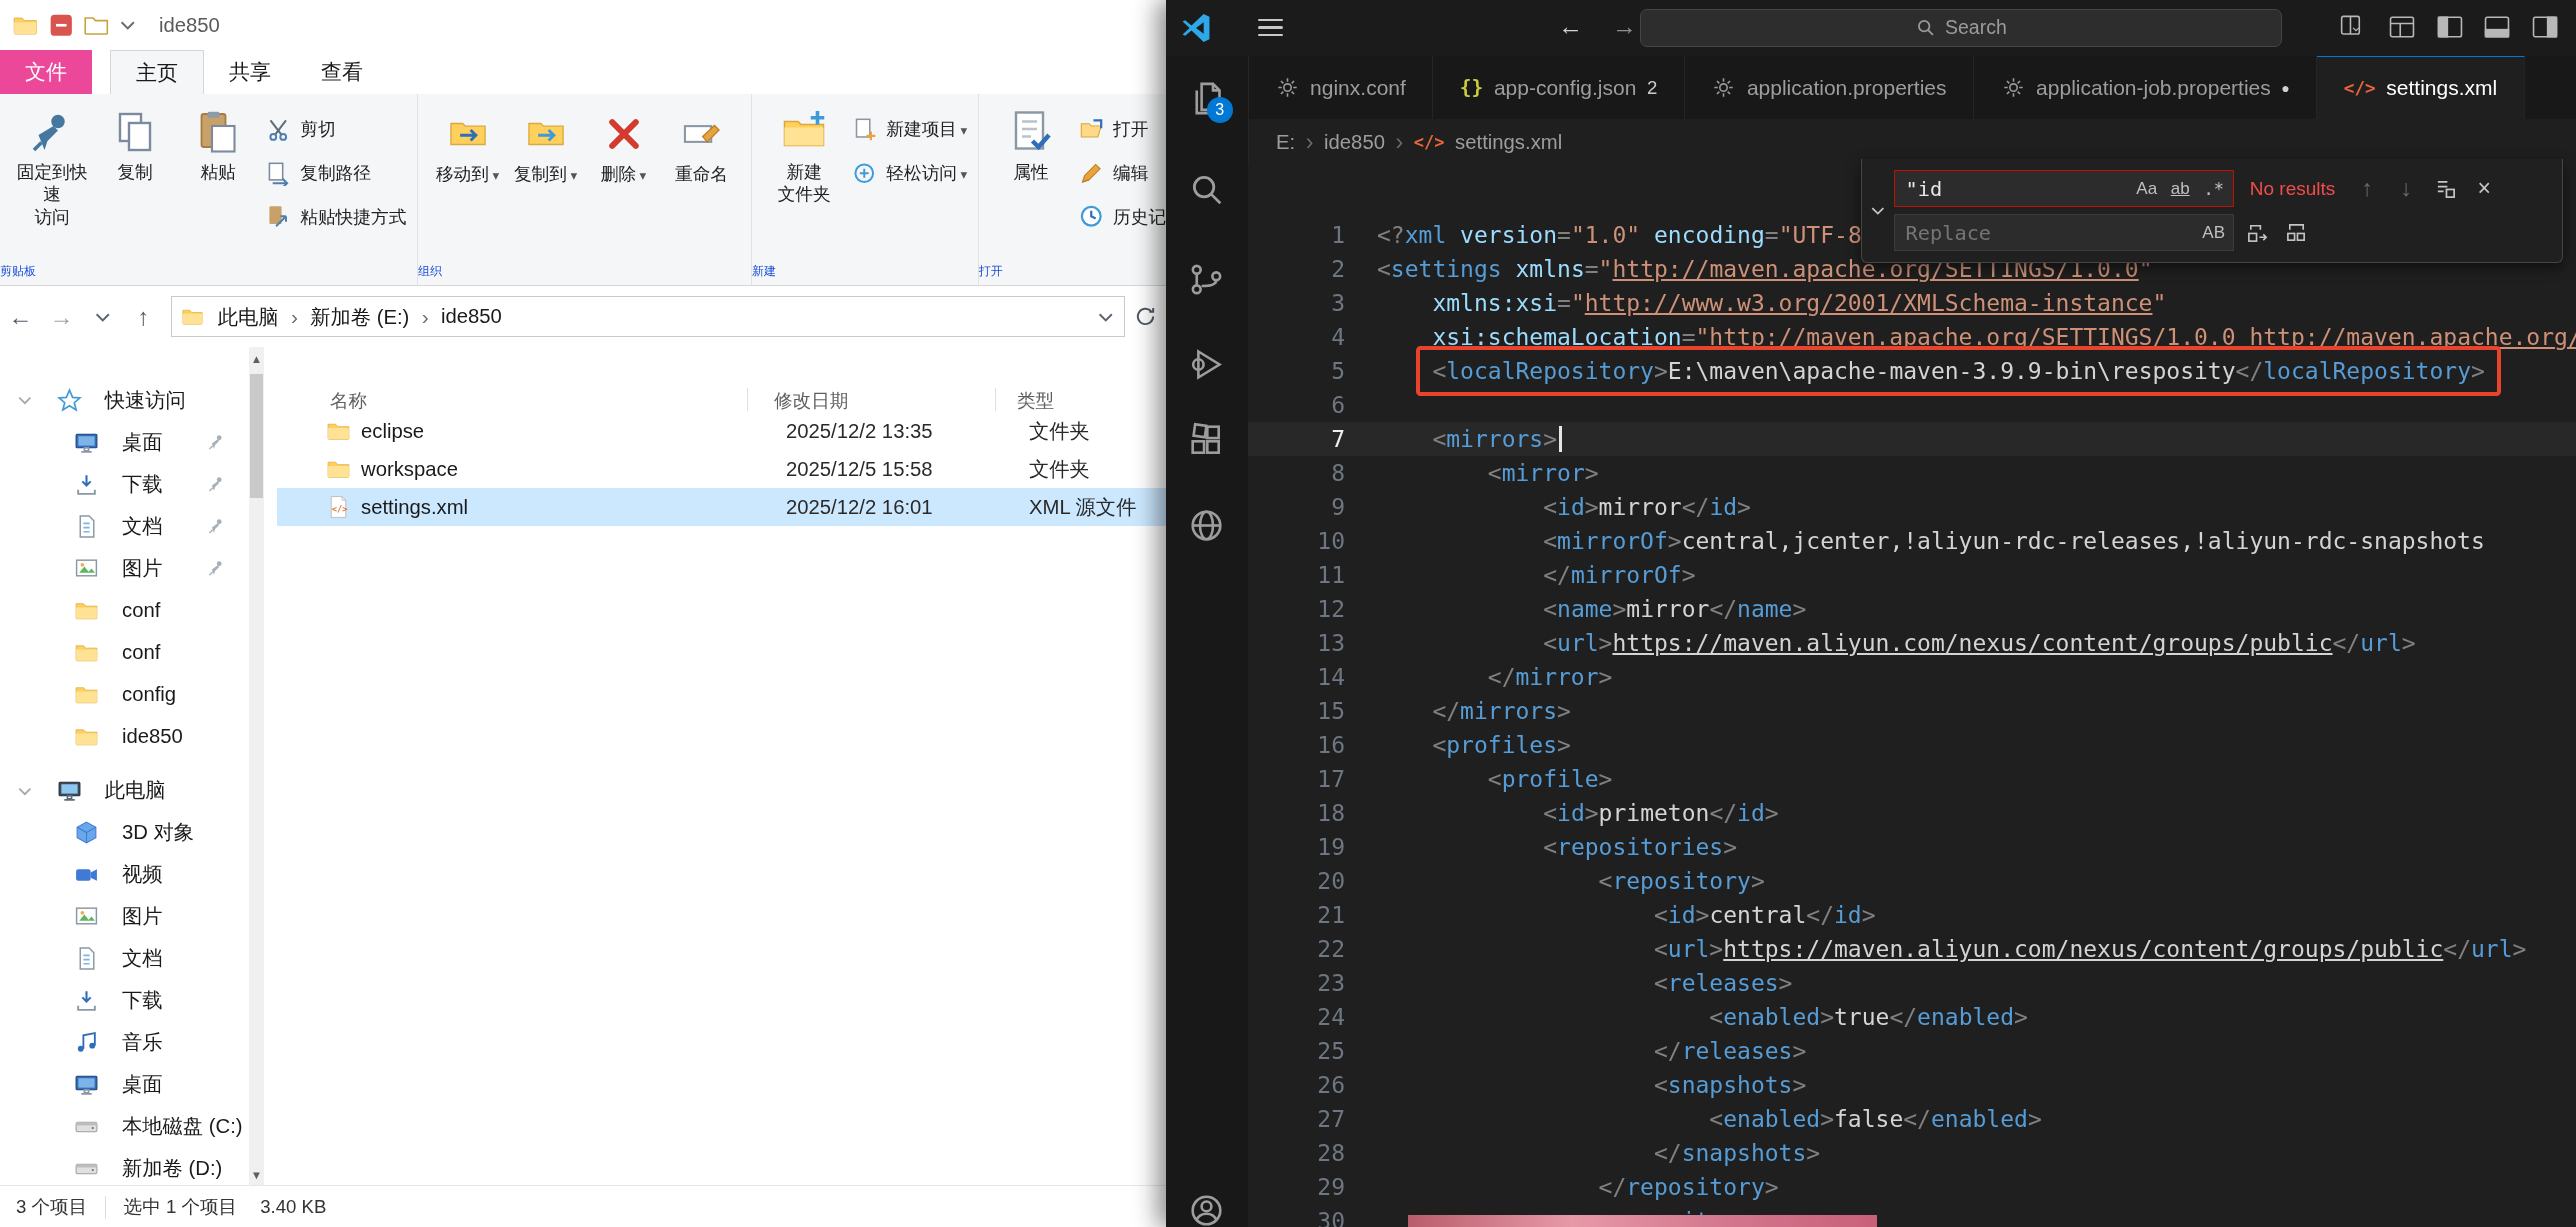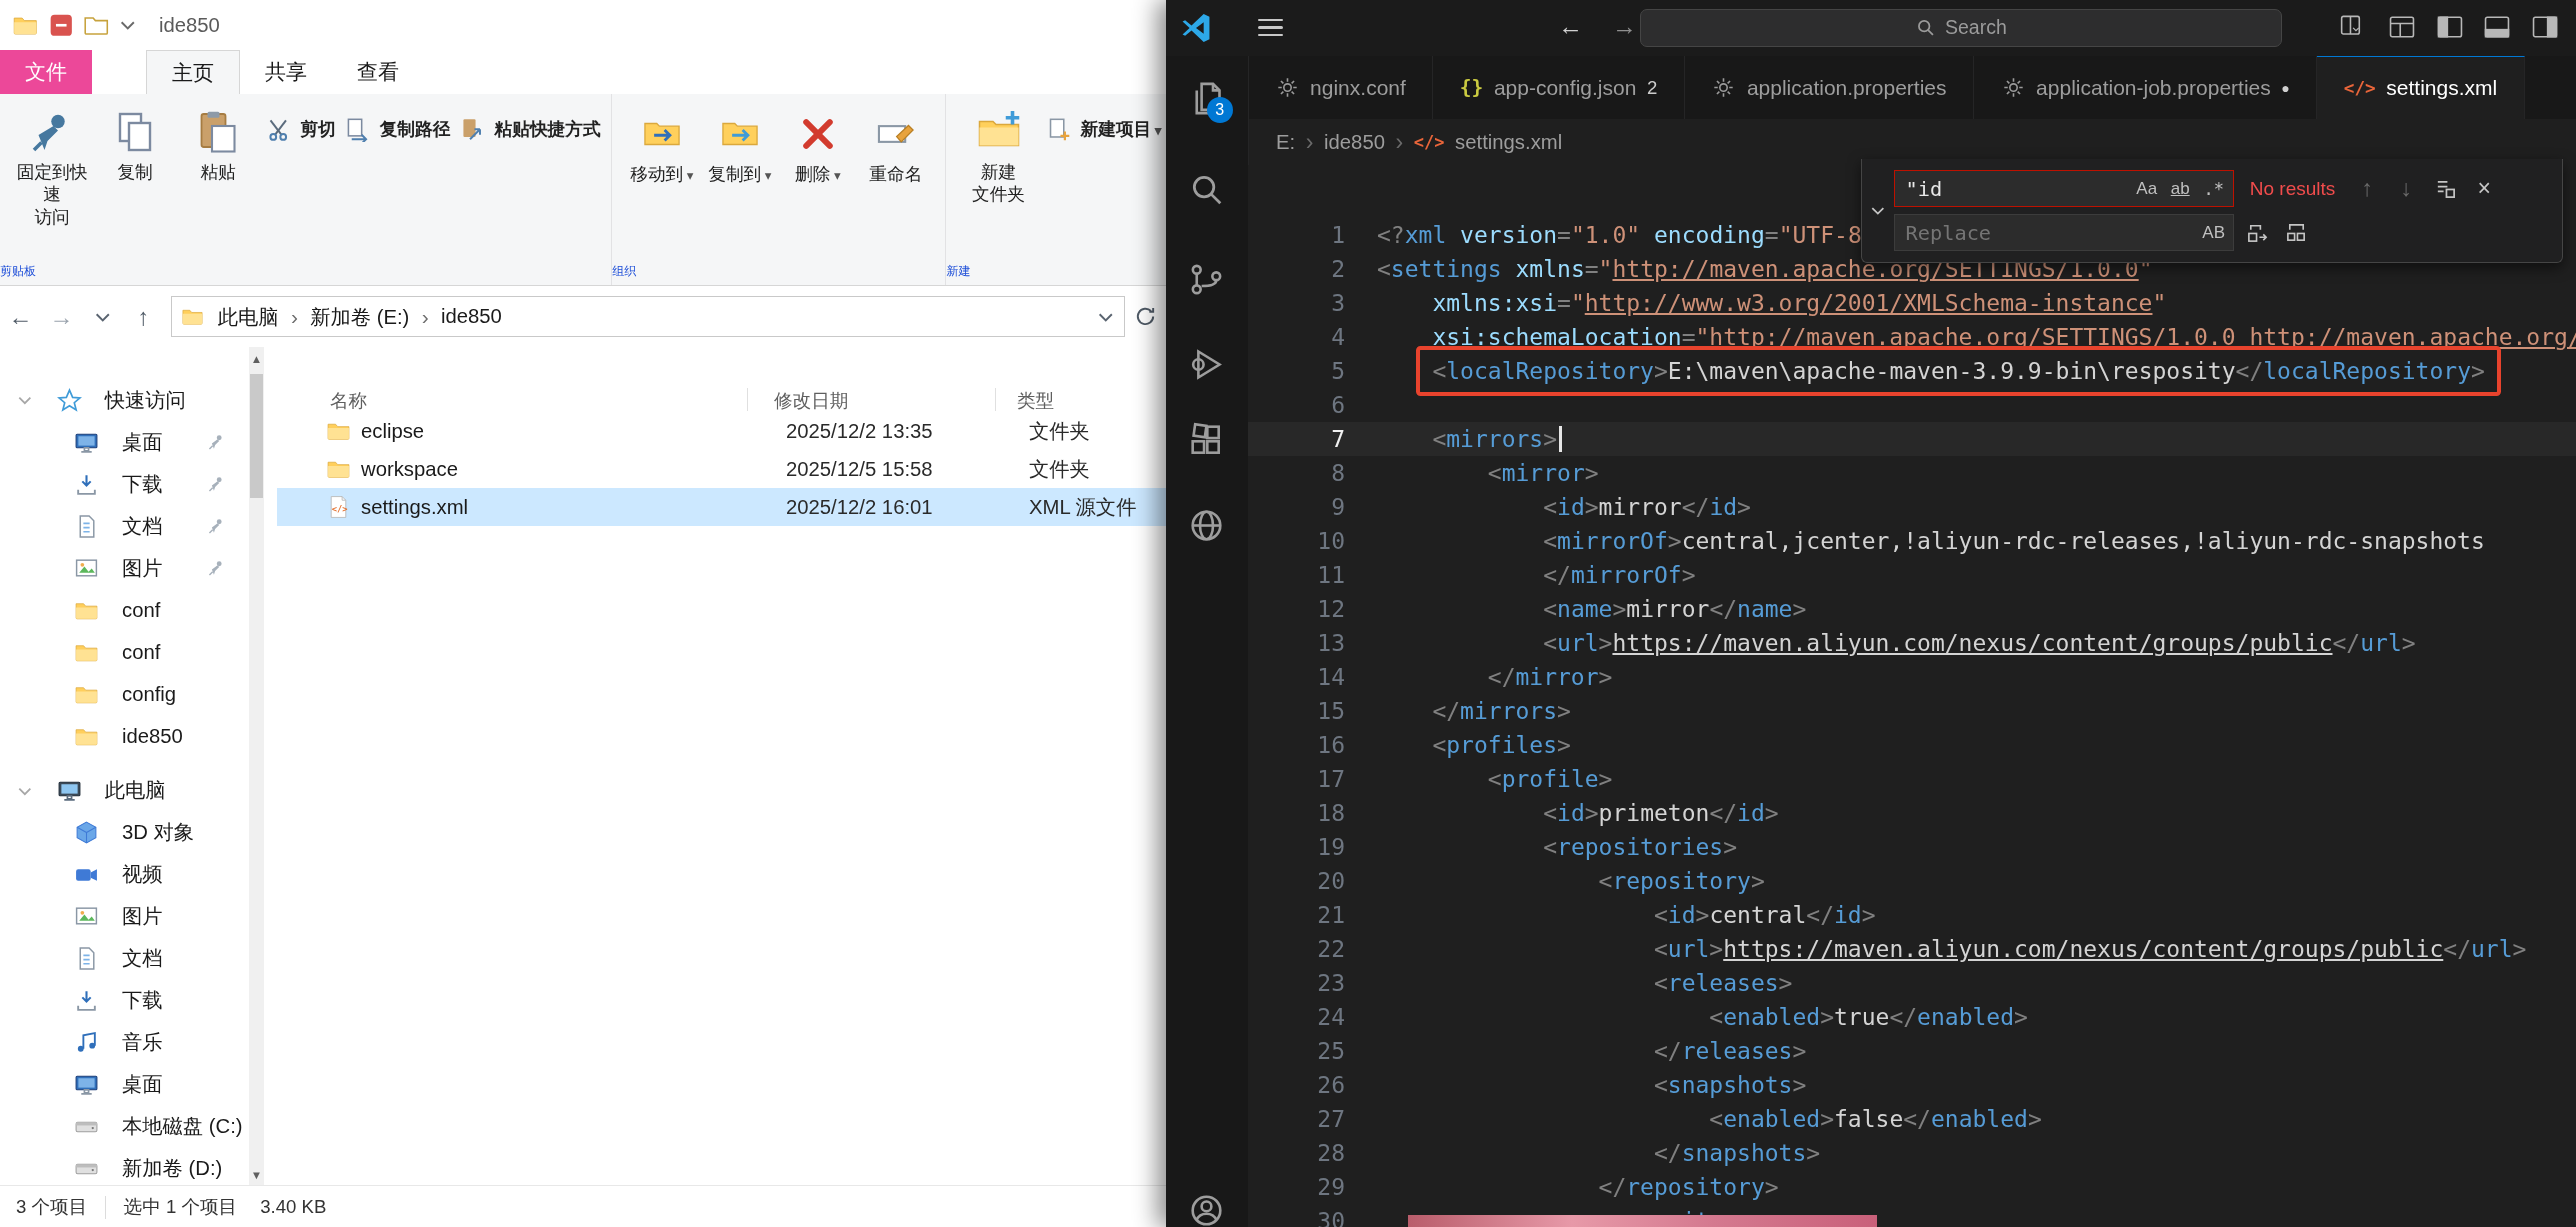--- a/index.html
+++ b/index.html
@@ -8,28 +8,28 @@
 
   
   .explorer{position:absolute;left:0;top:0;width:1166px;height:1228px;background:#fff;overflow:hidden;}
   .ex-titlebar{position:absolute;left:0;top:0;right:0;height:50px;background:#fff;display:flex;align-items:center;gap:8.8px;padding-left:12.4px;}
   .qat-ico{width:26.5px;height:26.5px;display:inline-flex}
   .qat-ico svg{width:100%;height:100%}
   .ex-title{color:#5a5a5a;font-size:20.3px;margin-left:12.4px;}
   .ex-menubar{position:absolute;left:0;top:50px;right:0;height:44px;background:#fff;display:flex;align-items:flex-end;}
   .ex-menutab{font-size:21px;color:#1a1a1a;padding:7px 25px;height:44px;box-sizing:border-box;display:flex;align-items:center;}
   .ex-menutab.file{background:#ec4899;color:#fff;margin-right:18px;}
-  .ex-menutab.active{background:#f5f6f7;border:0.9px solid #d6d6d6;border-bottom:none;margin-left:36px;}
+  .ex-menutab.active{background:#f5f6f7;border:0.9px solid #d6d6d6;border-bottom:none;}
   .ex-ribbon{position:absolute;left:0;top:94px;right:0;height:191px;background:#f5f6f7;border-bottom:0.9px solid #d6d6d6;display:flex;overflow:hidden;}
   .rib-group{position:relative;height:100%;padding:7px 10.6px 32px 10.6px;border-right:0.9px solid #e2e2e4;display:flex;align-items:flex-start;box-sizing:border-box;}
   .rib-label{position:absolute;bottom:5.3px;left:0;right:0;text-align:left;font-size:12px;color:#1d4ed8;}
   .rib-big{width:83px;display:flex;flex-direction:column;align-items:center;gap:5.3px;padding-top:7px;font-size:17.7px;color:#222;text-align:center;line-height:1.25;}
   .rib-big-ico{width:48px;height:48px;display:inline-flex}
   .rib-big-ico svg{width:100%;height:100%}
-  .rib-smallcol{display:flex;flex-direction:row;margin-left:5.3px;padding-top:10.6px;gap:8.8px;font-weight:bold;}
+  .rib-smallcol{display:flex;flex-direction:column;margin-left:5.3px;padding-top:10.6px;gap:8.8px;}
   .rib-small{display:flex;align-items:center;gap:8.8px;font-size:17.7px;color:#222;height:35px;white-space:nowrap;}
   .rib-small-ico{width:26.5px;height:26.5px;display:inline-flex}
   .rib-small-ico svg{width:100%;height:100%}
   .rib-med{width:78px;display:flex;flex-direction:column;align-items:center;gap:7px;padding-top:12.4px;font-size:17.7px;color:#222;text-align:center;}
   .rib-med-ico{width:42px;height:42px;display:inline-flex}
   .rib-med-ico svg{width:100%;height:100%}
   .rib-caret{font-size:13.3px;color:#555;margin-left:3.5px;}
   .ex-addressbar{position:absolute;left:0;top:286px;right:0;height:61px;background:#fff;display:flex;align-items:center;border-bottom:0.9px solid #ececec;}
   .addr-btn{width:41px;height:41px;display:flex;align-items:center;justify-content:center;font-size:24px;color:#4f5a66;}
   .addr-btn.dim{color:#9aa3ad;}

